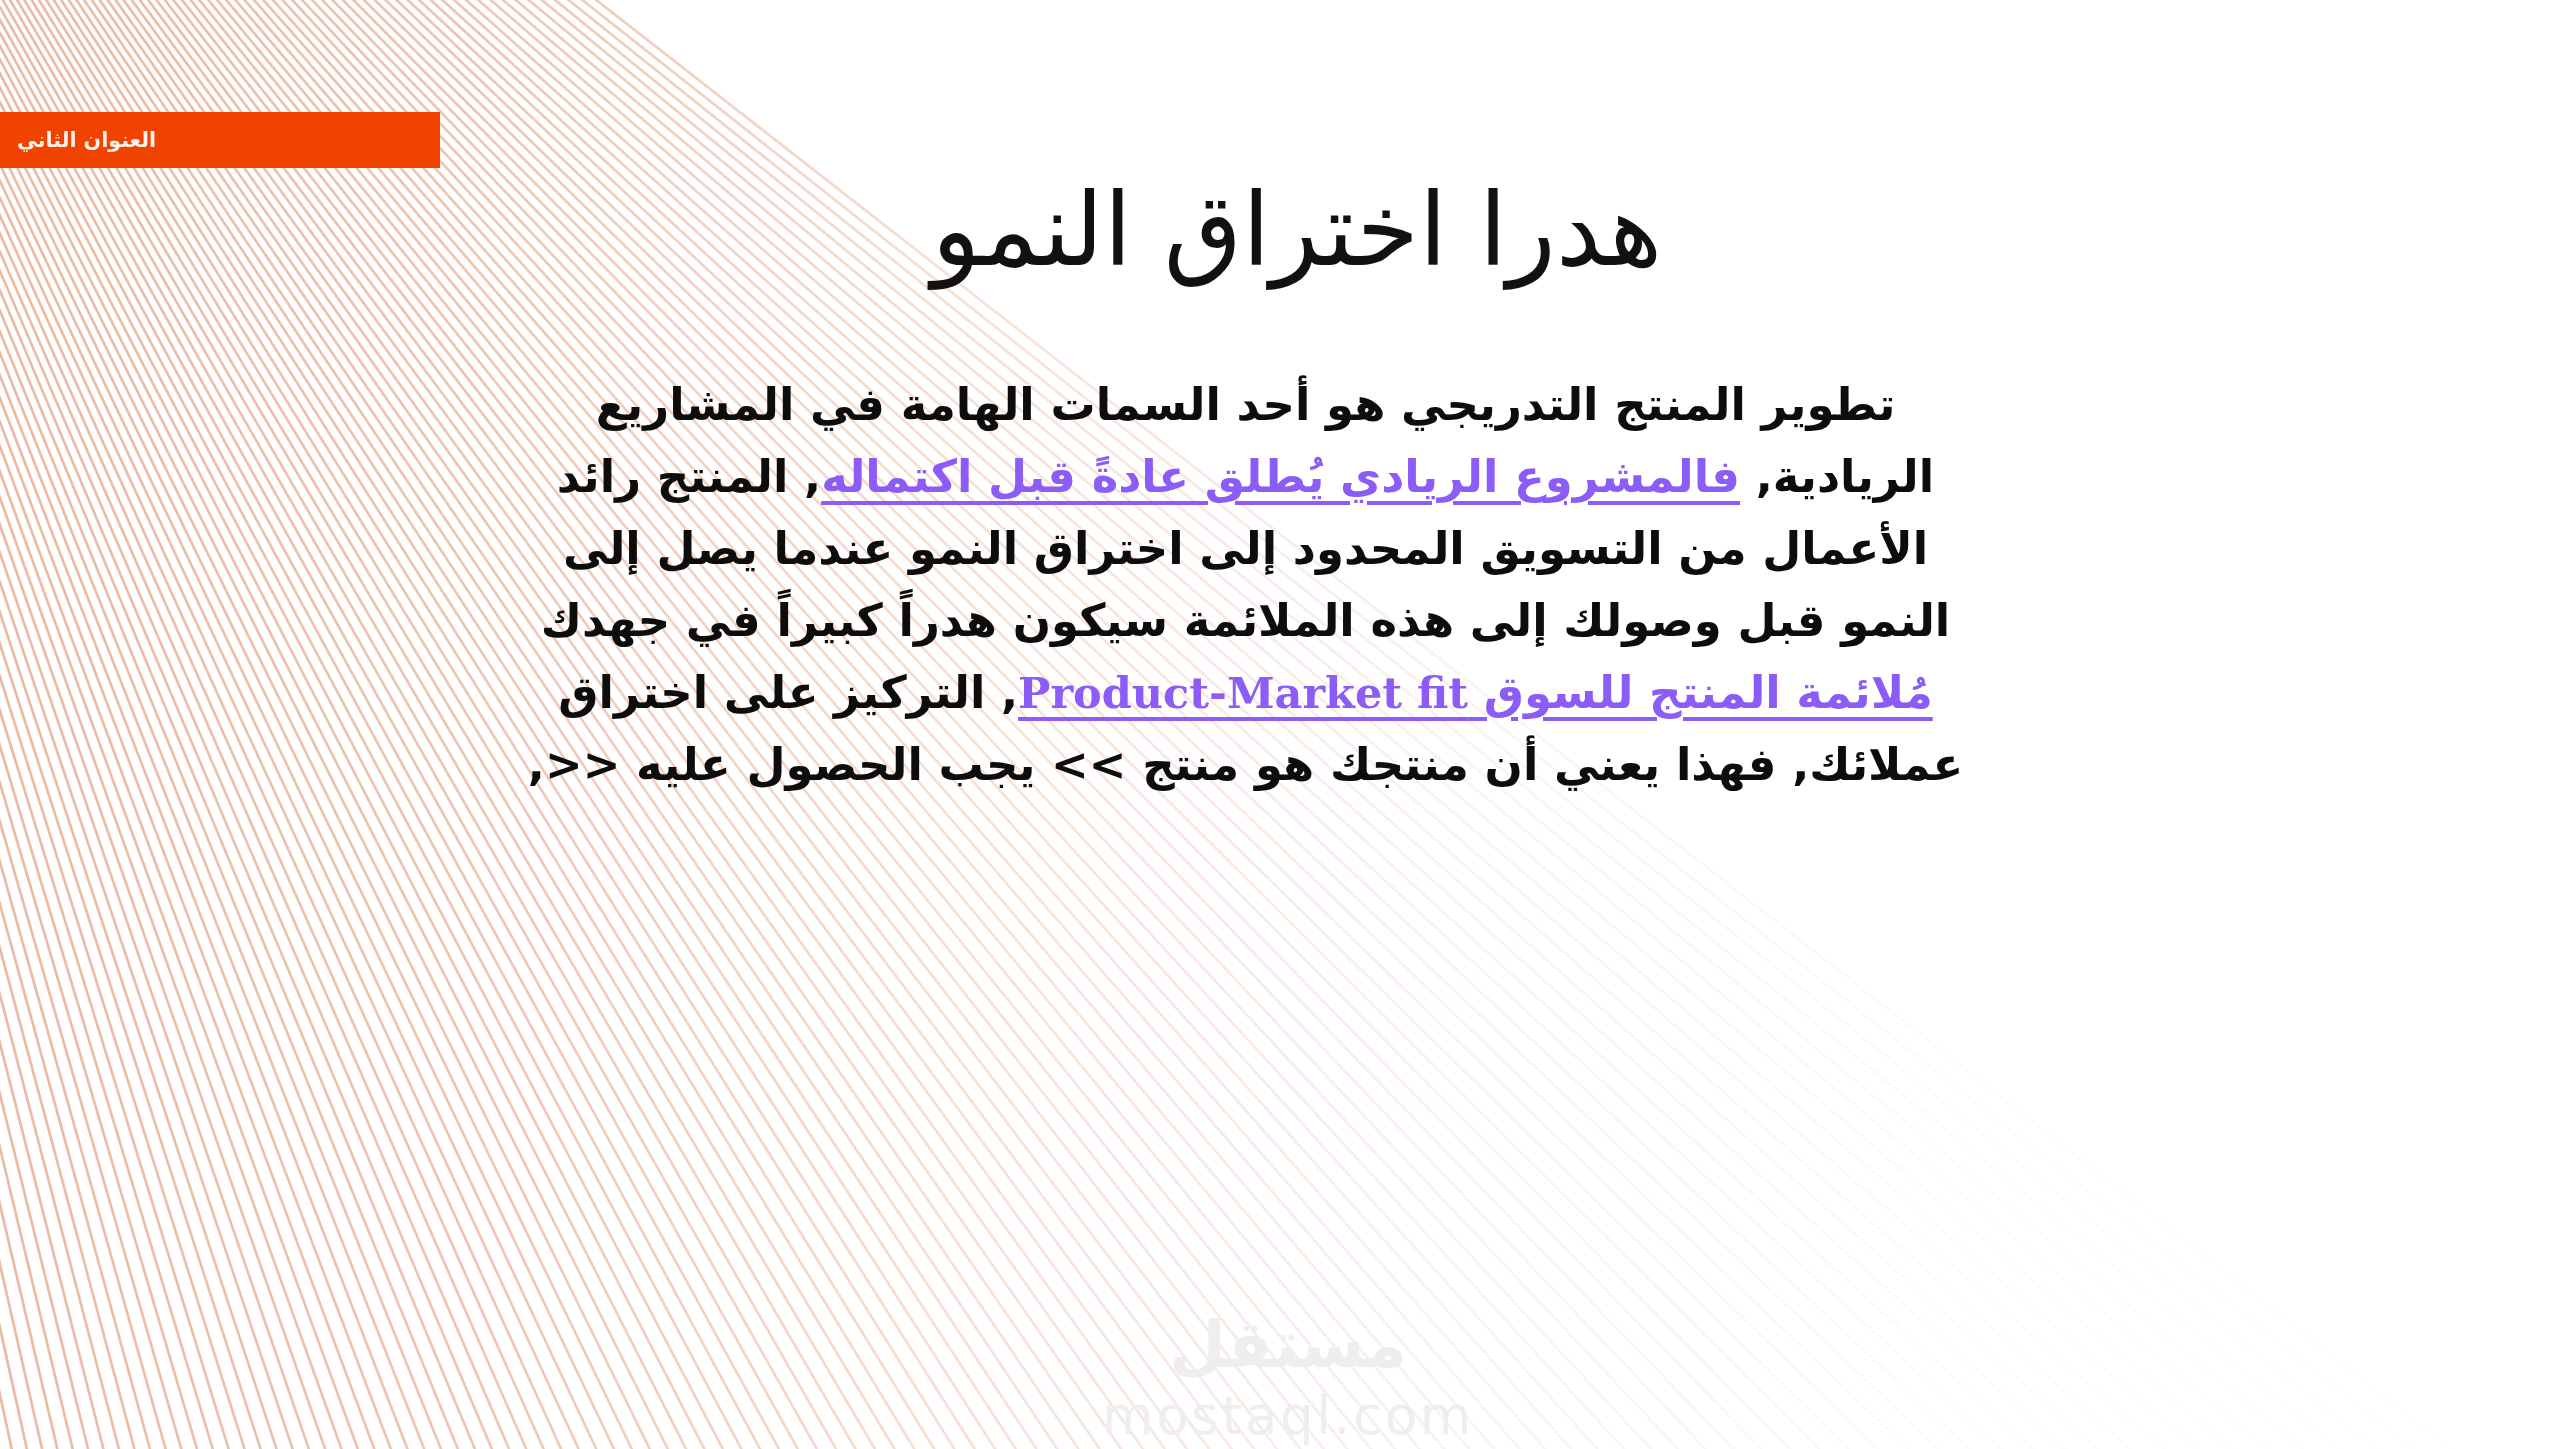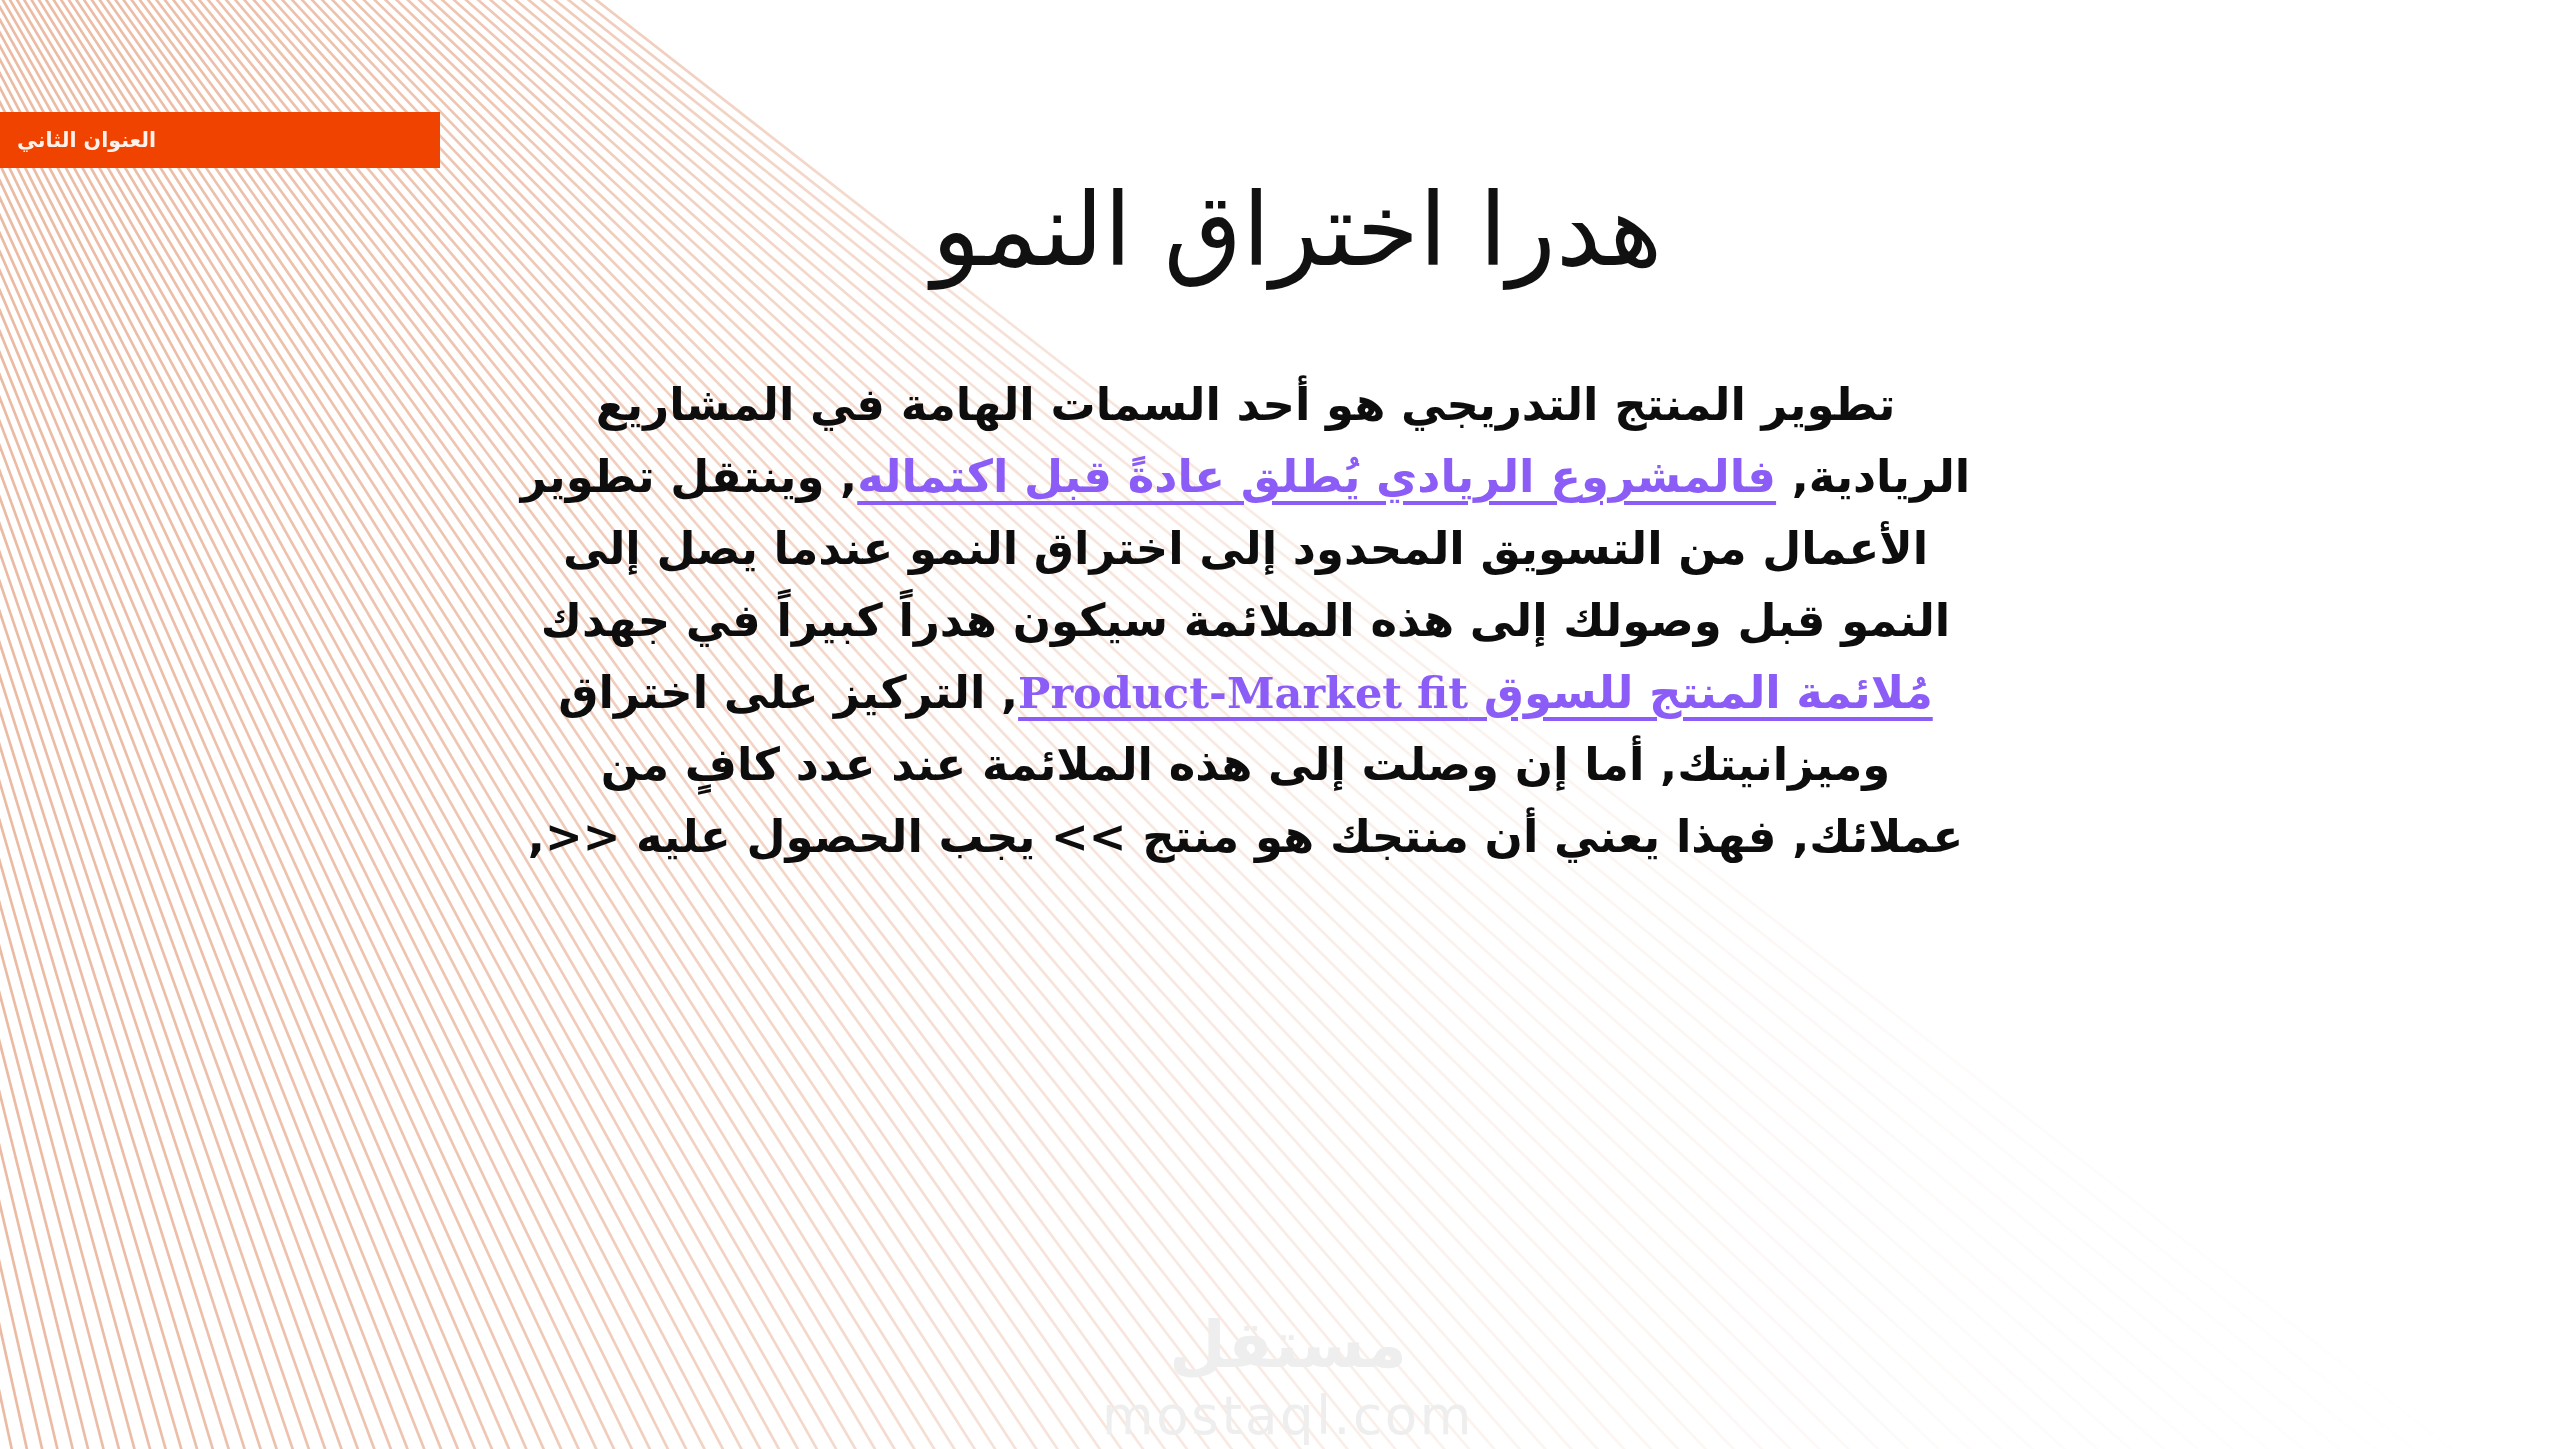--- a/index.html
+++ b/index.html
@@ -298,29 +298,28 @@
   <div id="section-badge">
     <span class="badge-label">العنوان الثاني</span>
   </div>
 
   <h1 id="slide-title">هدرا اختراق النمو</h1>
 
   <div id="body-copy">
 
     <span class="para-line">تطوير المنتج التدريجي هو أحد السمات الهامة في المشاريع</span>
 
-    <span class="para-line"><span>الريادية, </span><a class="hyperlink" href="#">فالمشروع الريادي يُطلق عادةً قبل اكتماله</a><span>, وينتقل تطوير</span></span>
+    <span class="para-line"><span>الريادية, </span><a class="hyperlink" href="#">فالمشروع الريادي يُطلق عادةً قبل اكتماله</a><span>, المنتج رائد</span></span>
 
     <span class="para-line">الأعمال من التسويق المحدود إلى اختراق النمو عندما يصل إلى</span>
 
     <span class="para-line">النمو قبل وصولك إلى هذه الملائمة سيكون هدراً كبيراً في جهدك</span>
 
     <span class="para-line"><a class="hyperlink" href="#"><span>مُلائمة المنتج للسوق </span><span class="hyperlink-latin">Product-Market fit</span></a><span>, التركيز على اختراق</span></span>
 
-    <span class="para-line">وميزانيتك, أما إن وصلت إلى هذه الملائمة عند عدد كافٍ من</span>
 
     <span class="para-line">عملائك, فهذا يعني أن منتجك هو منتج &gt;&gt; يجب الحصول عليه &lt;&lt;,</span>
 
   </div>
 
   <div id="watermark">
     <span class="wm-arabic">مستقل</span>
     <span class="wm-latin">mostaql.com</span>
   </div>
 

